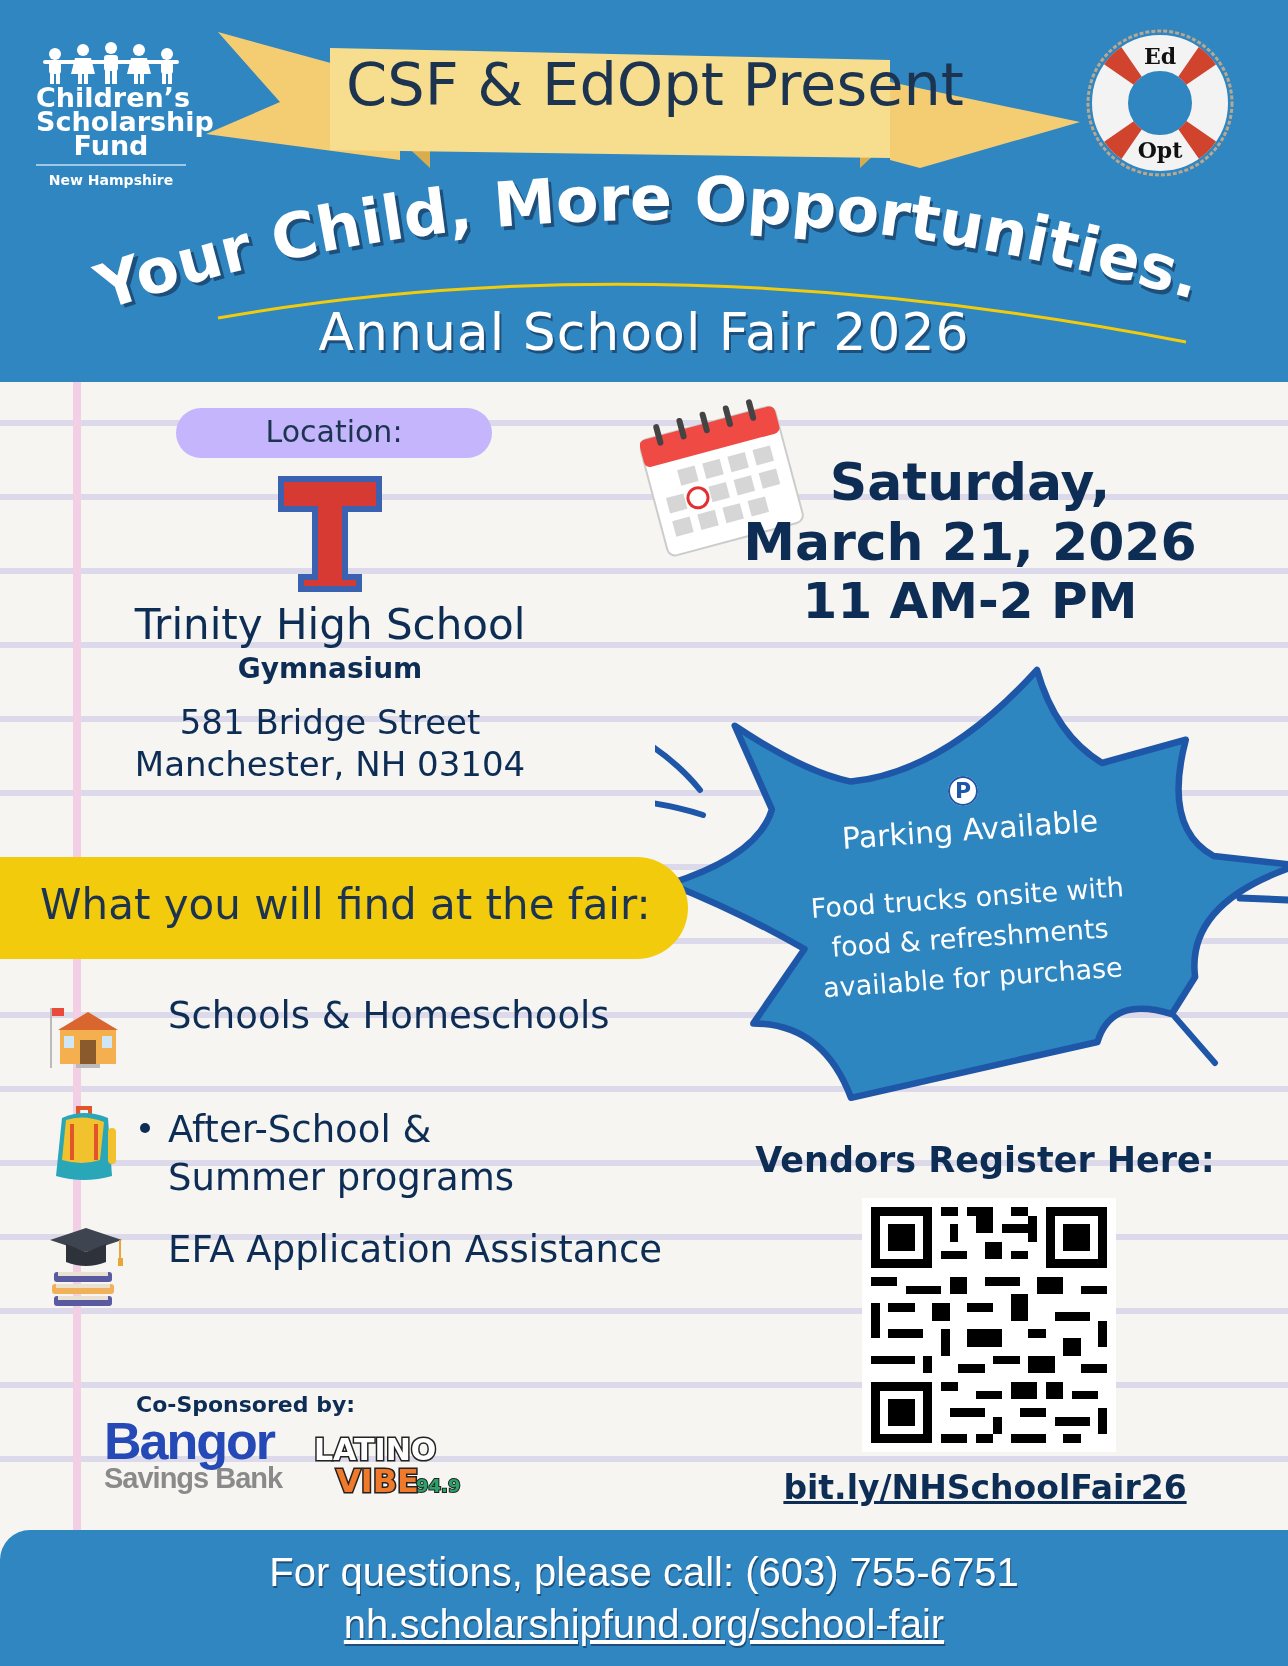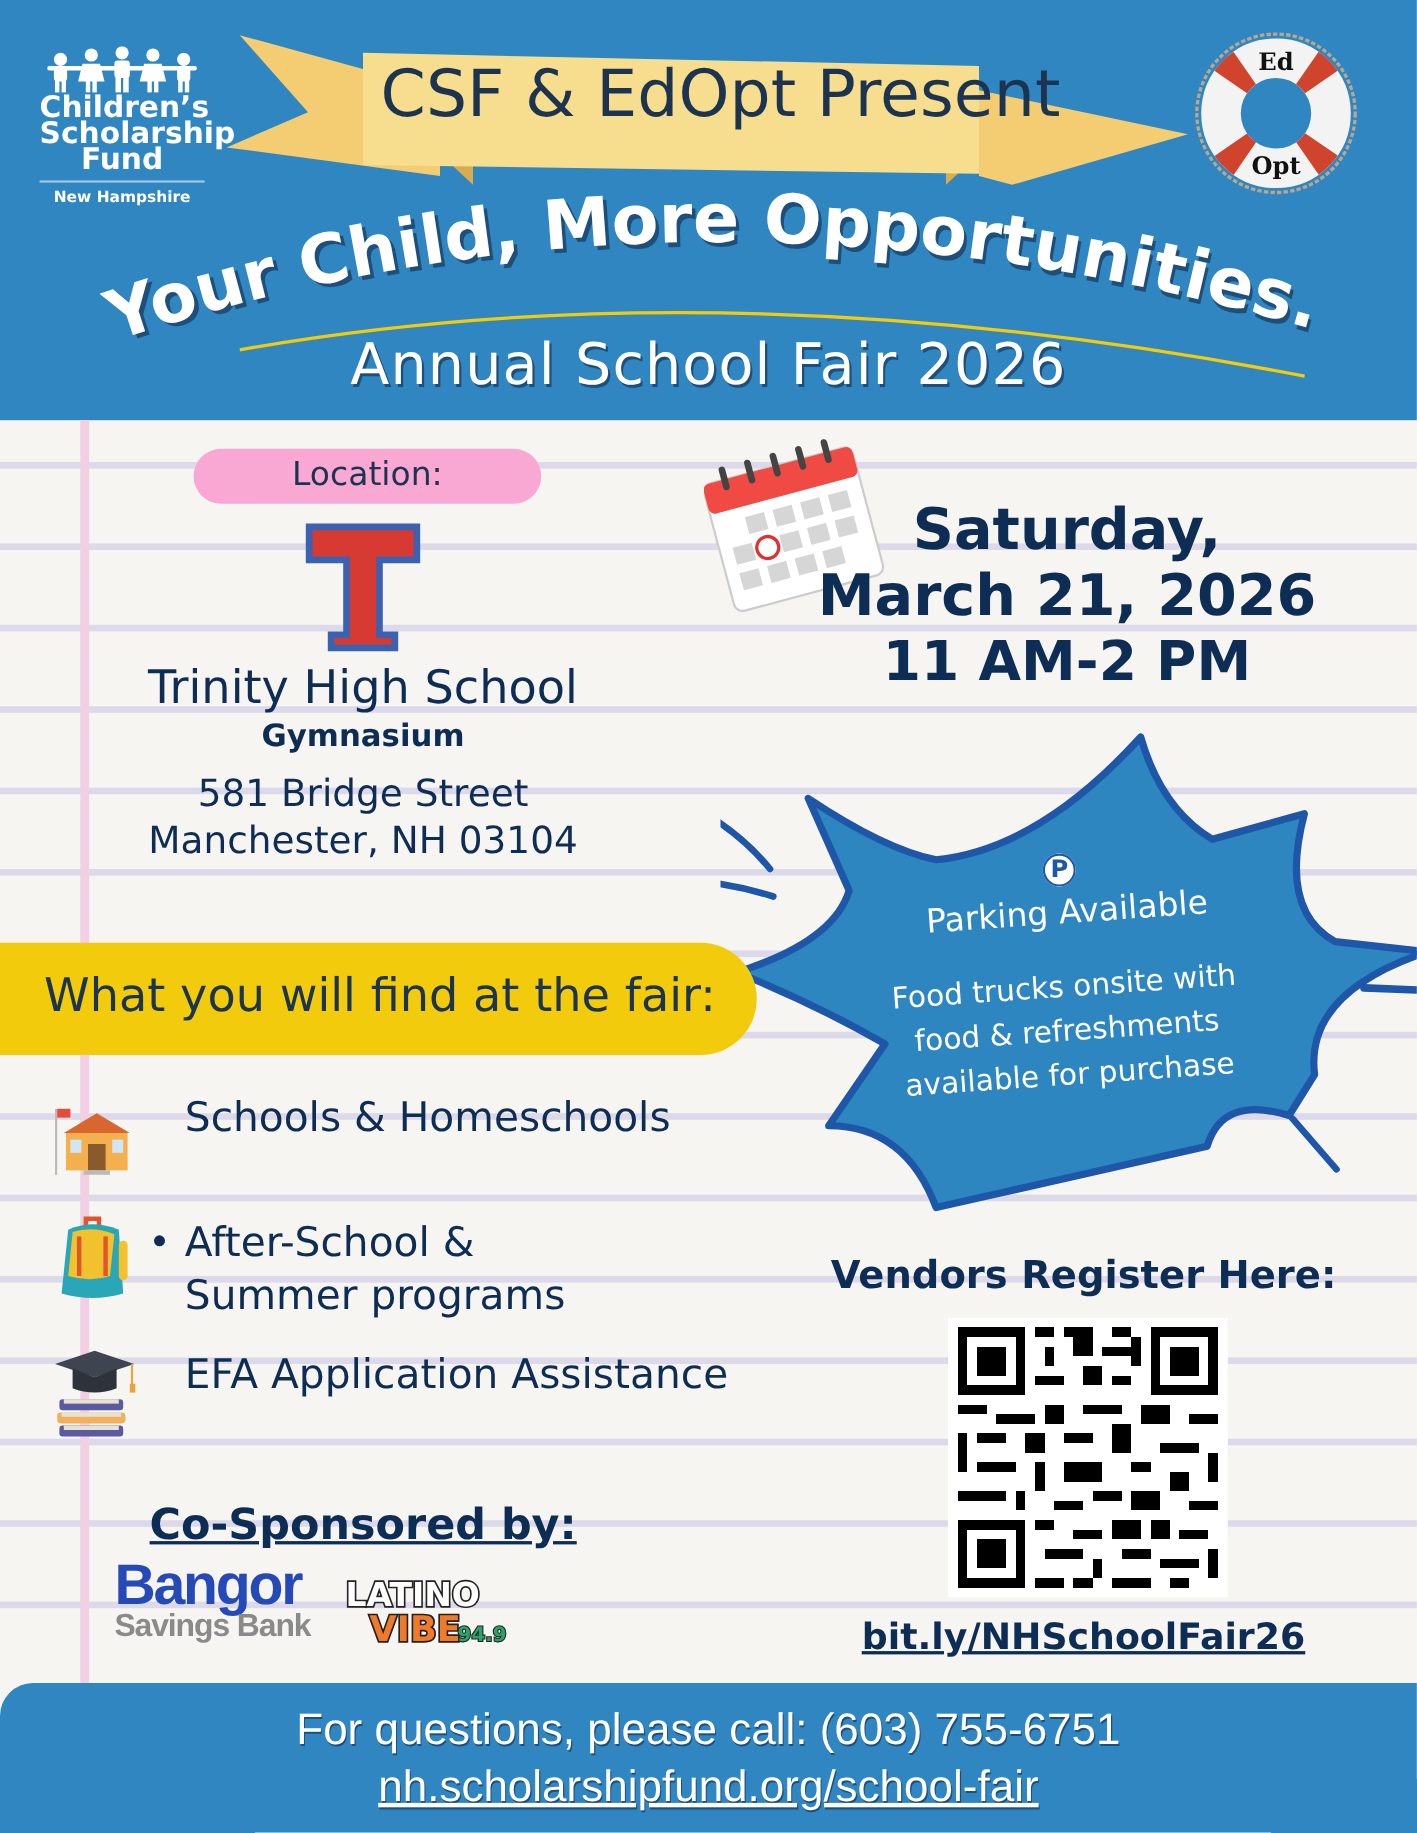--- a/index.html
+++ b/index.html
@@ -10,21 +10,21 @@
   .csf-logo{position:absolute;left:36px;top:42px;width:150px;text-align:center;color:#fff;}
   .csf-logo .kids{display:block;margin:0 auto;}
   .csf-name{font-weight:bold;font-size:27px;line-height:24px;display:block;}
   .csf-rule{height:2px;background:#9fc7e6;margin:6px 0 6px;}
   .csf-state{font-weight:bold;font-size:14px;display:block;}
   .banner{position:absolute;left:200px;top:30px;}
   .banner-text{position:absolute;left:330px;top:50px;width:650px;text-align:center;font-size:59px;color:#1d3450;}
   .lifebuoy{position:absolute;left:1085px;top:28px;}
   .headline{position:absolute;left:0;top:170px;width:1288px;height:200px;}
   .subtitle{position:absolute;left:0;top:302px;width:1288px;text-align:center;font-size:52px;color:#fff;text-shadow:2px 3px 0 #1e4f7a;letter-spacing:1px;}
-  .pill{position:absolute;left:176px;top:408px;width:316px;height:50px;border-radius:25px;background:#f9a8d4;text-align:center;line-height:48px;font-size:30px;color:#1d3450;}
+  .pill{position:absolute;left:176px;top:408px;width:316px;height:50px;border-radius:25px;background:#c4b5fd;text-align:center;line-height:48px;font-size:30px;color:#1d3450;}
   .t-logo{position:absolute;left:276px;top:474px;}
   .school{position:absolute;left:80px;width:500px;text-align:center;}
   .school-name{top:600px;font-size:42px;}
   .school-sub{top:652px;font-size:28px;font-weight:bold;}
   .addr1{top:702px;font-size:34px;}
   .addr2{top:744px;font-size:34px;}
   .calendar{position:absolute;left:640px;top:390px;}
   .date{position:absolute;left:740px;width:460px;text-align:center;font-weight:bold;color:#0d2d55;}
   .d1{top:452px;font-size:52px;}
   .d2{top:512px;font-size:52px;}
@@ -32,21 +32,21 @@
   .find-pill{position:absolute;left:0;top:857px;width:688px;height:102px;background:#f2cc0c;border-radius:0 51px 51px 0;}
   .find-text{position:absolute;left:40px;top:880px;font-size:42px;color:#1d3450;}
   .burst{position:absolute;left:655px;top:665px;}
   .burst-text{position:absolute;color:#fff;text-align:center;transform:rotate(-4deg);}
   .p-icon{position:absolute;left:948px;top:776px;width:30px;height:30px;border-radius:50%;background:#fff;color:#1e56a8;font-weight:bold;font-size:22px;line-height:30px;text-align:center;box-shadow:0 0 0 2px #1e56a8 inset;}
   .park{left:820px;top:812px;width:300px;font-size:30px;}
   .food{left:770px;top:878px;width:400px;font-size:27px;line-height:40px;}
   .item{position:absolute;left:48px;}
   .item-text{position:absolute;left:140px;font-size:37px;line-height:44px;color:#0d2d55;white-space:nowrap;}
   .bullet{display:inline-block;width:10px;height:10px;border-radius:50%;background:#0d2d55;margin-right:18px;vertical-align:middle;position:relative;top:-4px;}
-  .sponsor-label{position:absolute;left:136px;top:1364px;font-size:39px;font-weight:bold;color:#0d2d55;text-decoration:underline;}
+  .sponsor-label{position:absolute;left:136px;top:1392px;font-size:22px;font-weight:bold;color:#0d2d55;}
   .bangor{position:absolute;left:104px;top:1418px;}
   .bangor1{font-family:"Liberation Sans",sans-serif;font-weight:bold;font-size:52px;color:#2649b8;line-height:46px;letter-spacing:-2px;}
   .bangor2{font-family:"Liberation Sans",sans-serif;font-weight:bold;font-size:29px;color:#8a8a8a;line-height:28px;letter-spacing:-1px;}
   .latino{position:absolute;left:312px;top:1426px;}
   .vendors{position:absolute;left:740px;top:1140px;width:490px;text-align:center;font-size:35px;font-weight:bold;color:#0d2d55;}
   .qr{position:absolute;left:862px;top:1198px;width:254px;height:254px;background:#fff;}
   .qr-link{position:absolute;left:740px;top:1468px;width:490px;text-align:center;font-size:33px;font-weight:bold;color:#0d2d55;text-decoration:underline;}
   .footer{position:absolute;left:0;top:1530px;width:1288px;height:136px;background:#2f86c0;border-radius:30px 0 0 0;}
   .footer-text{position:absolute;left:0;width:1288px;text-align:center;color:#fff;font-family:"Liberation Sans",sans-serif;font-size:40px;text-shadow:1px 2px 0 #1e4f7a;}
   .f1{top:1550px;}

